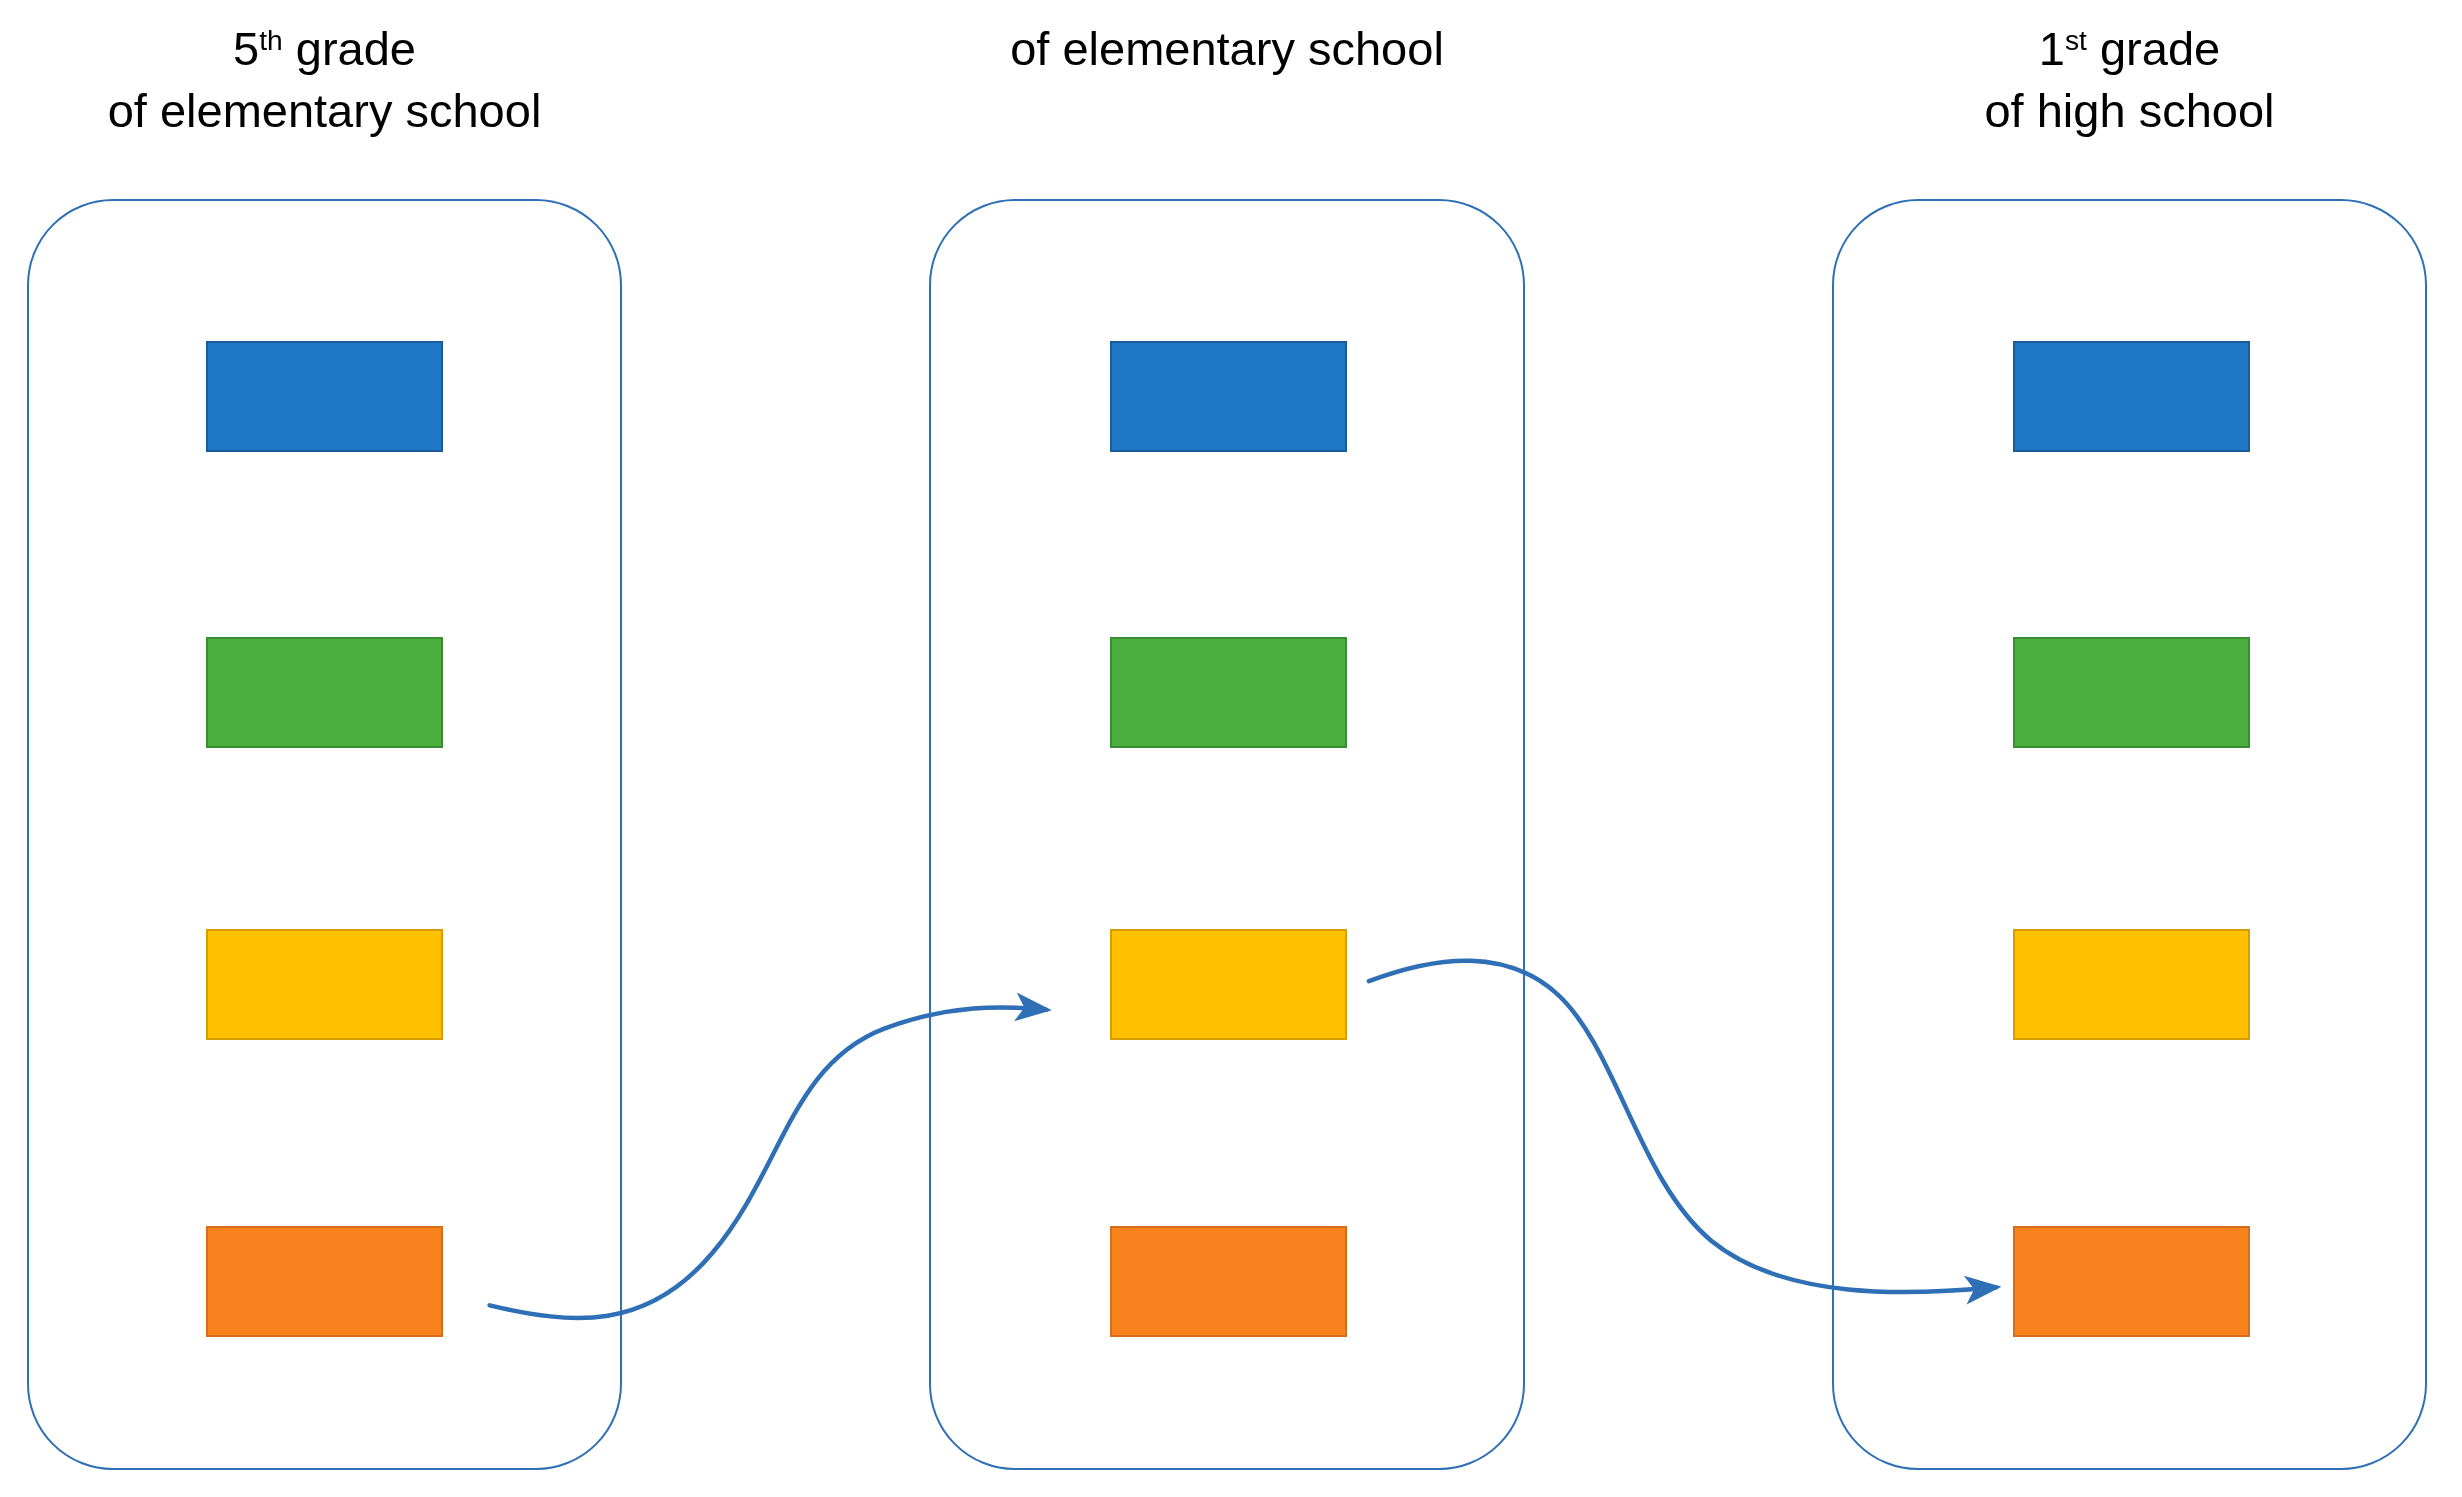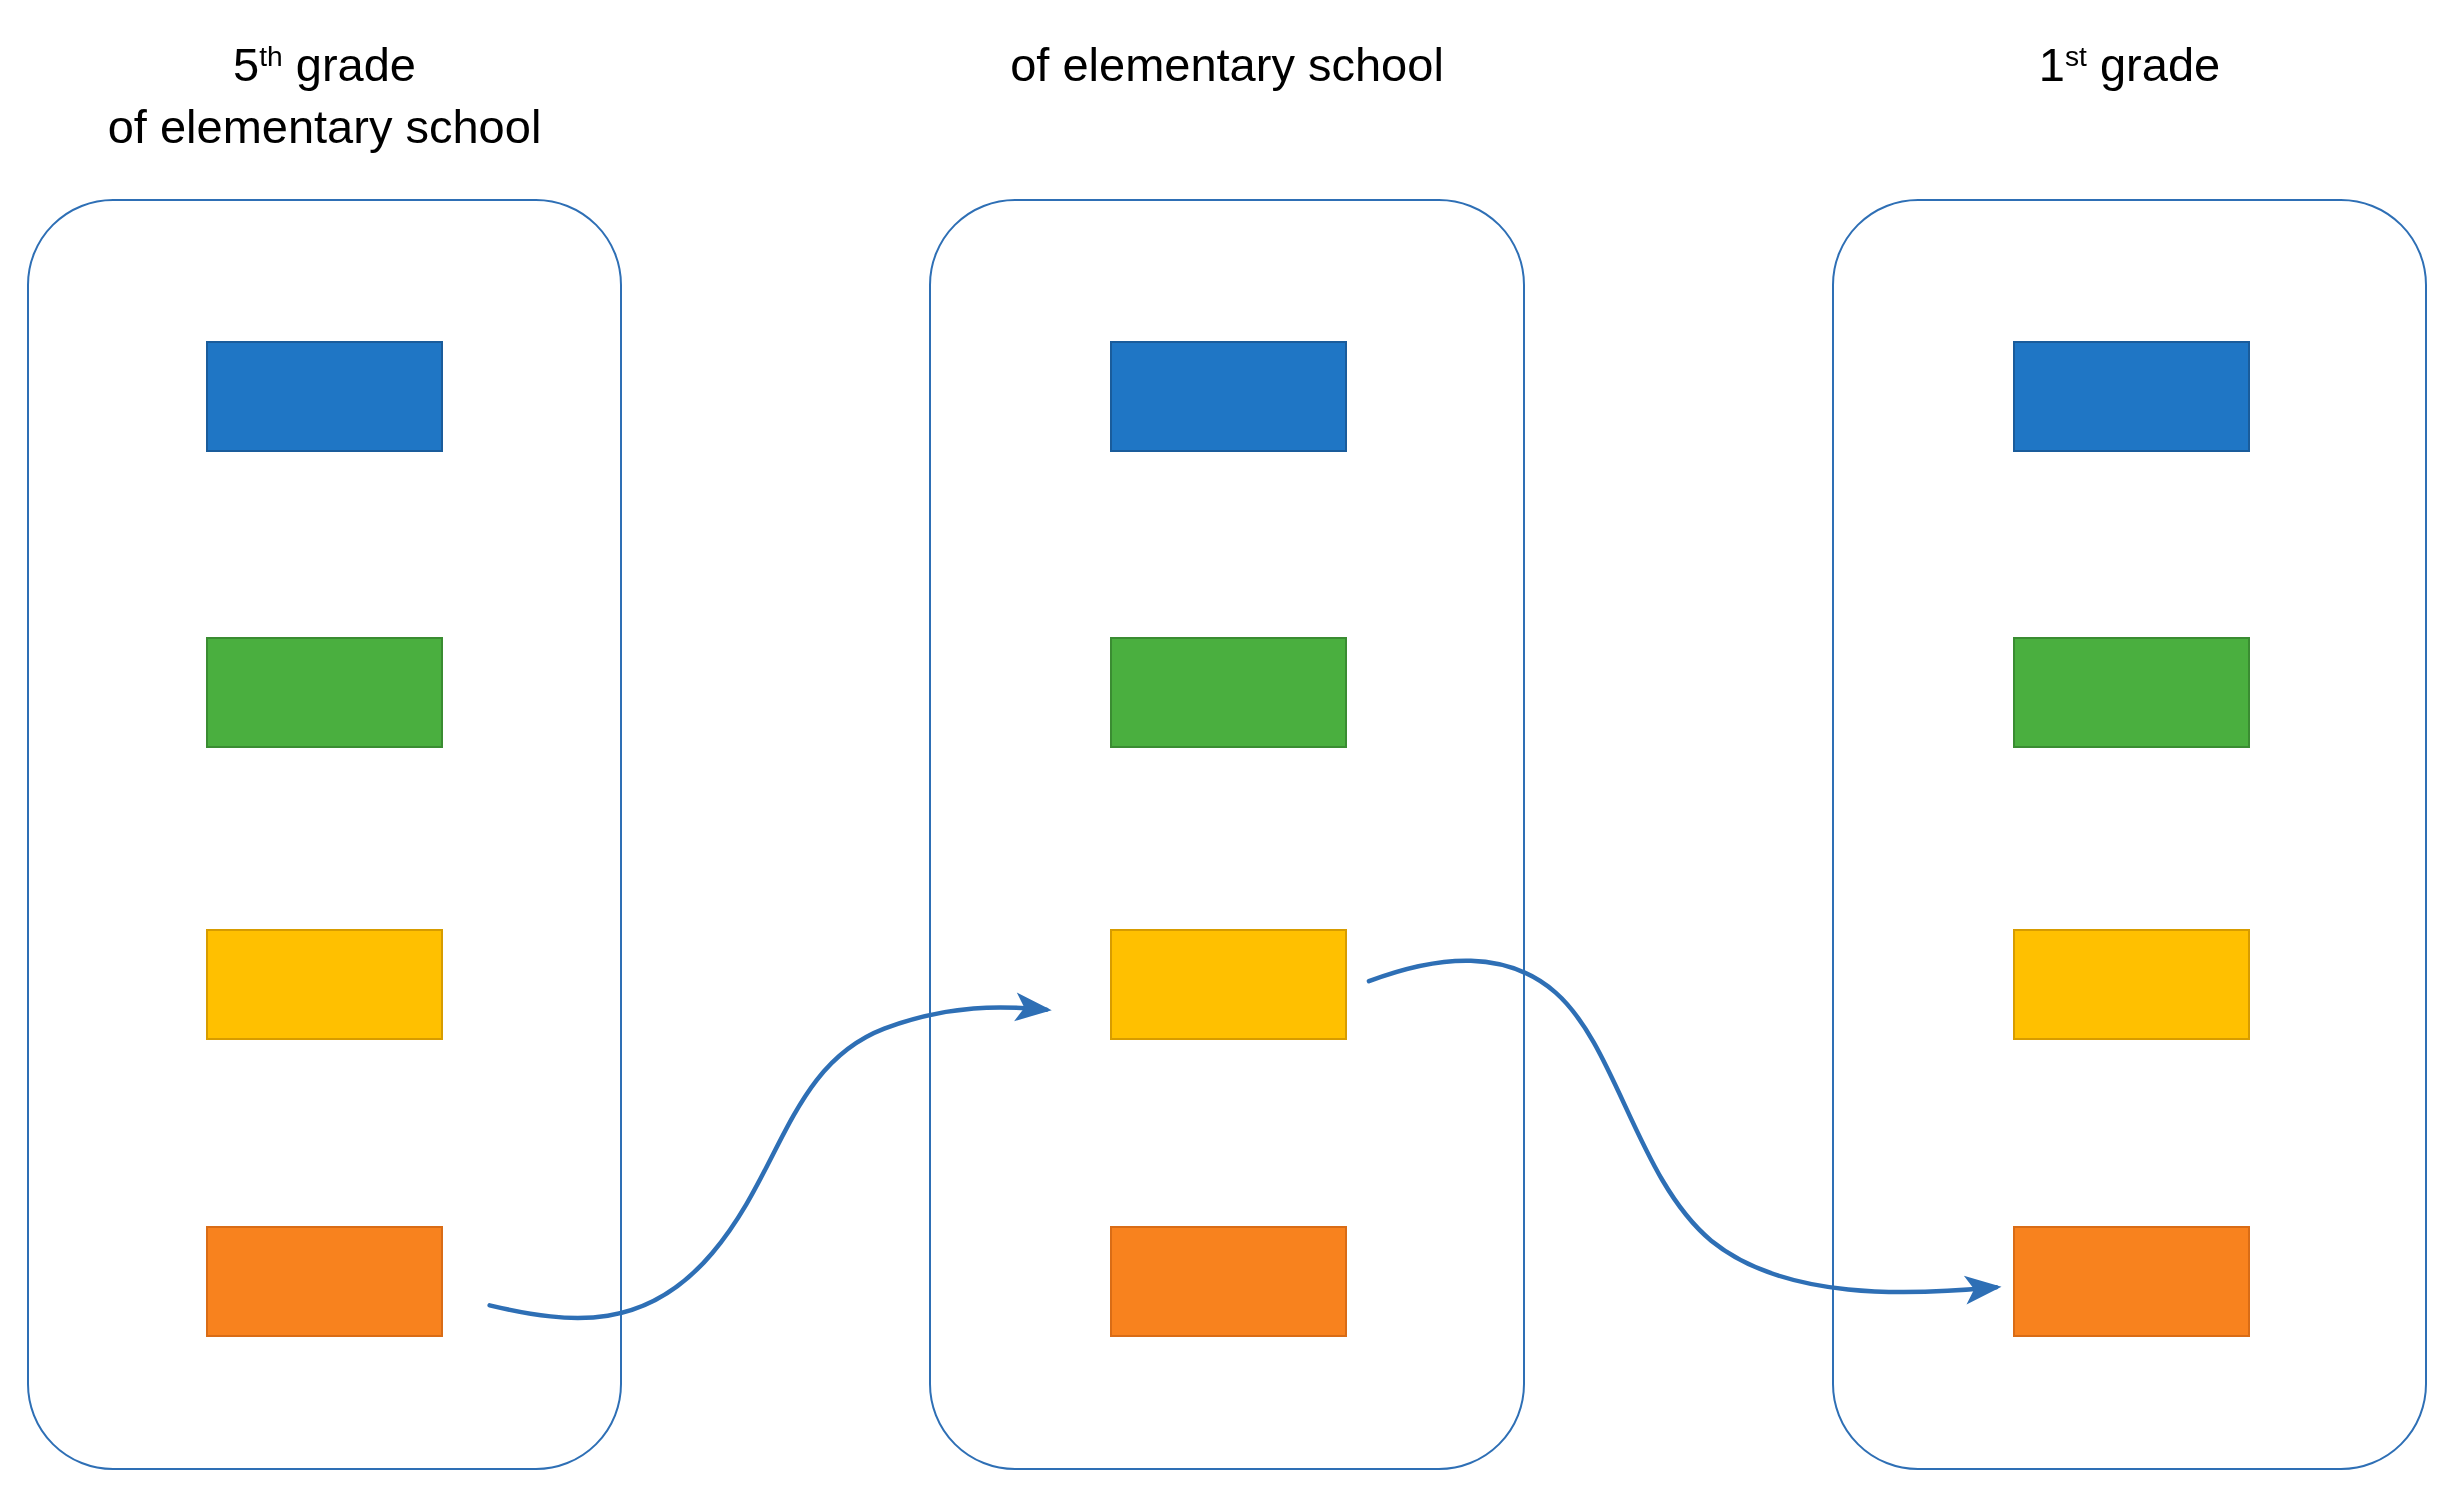--- a/index.html
+++ b/index.html
@@ -13,21 +13,21 @@
   }
   #canvas {
     position: relative;
     width: 2462px;
     height: 1498px;
     background: #ffffff;
     overflow: hidden;
   }
   .column {
     position: absolute;
-    top: 16px;
+    top: 0;
     height: 1358px;
   }
   .col-title {
     position: absolute;
     left: 0;
     width: 100%;
     top: 18px;
     text-align: center;
     font-size: 47px;
     line-height: 1.32;
@@ -90,20 +90,21 @@
 
   <div class="card" style="left:929px; top:199px; width:596px; height:1271px;"></div>
   <div class="bar" style="left:1110px; top:341px;  width:237px; height:111px; background:#1F76C5; border:2.5px solid #1A5C9B;"></div>
   <div class="bar" style="left:1110px; top:637px;  width:237px; height:111px; background:#4AAF3F; border:2.5px solid #3A8C32;"></div>
   <div class="bar" style="left:1110px; top:929px; width:237px; height:111px; background:#FFC000; border:2.5px solid #D79C00;"></div>
   <div class="bar" style="left:1110px; top:1226px; width:237px; height:111px; background:#F8821E; border:2.5px solid #D96C16;"></div>
 
   <div class="column" style="left:1832px; width:595px;">
     <div class="col-title">
       <span class="line"><span>1</span><span class="ord">st</span><span> grade</span></span>
+      <span class="line">of high school</span>
     </div>
   </div>
 
   <div class="card" style="left:1832px; top:199px; width:595px; height:1271px;"></div>
   <div class="bar" style="left:2013px; top:341px;  width:237px; height:111px; background:#1F76C5; border:2.5px solid #1A5C9B;"></div>
   <div class="bar" style="left:2013px; top:637px;  width:237px; height:111px; background:#4AAF3F; border:2.5px solid #3A8C32;"></div>
   <div class="bar" style="left:2013px; top:929px; width:237px; height:111px; background:#FFC000; border:2.5px solid #D79C00;"></div>
   <div class="bar" style="left:2013px; top:1226px; width:237px; height:111px; background:#F8821E; border:2.5px solid #D96C16;"></div>
 
   <svg class="arrow-layer" viewBox="0 0 3007 1829" width="2462" height="1498" xmlns="http://www.w3.org/2000/svg">

